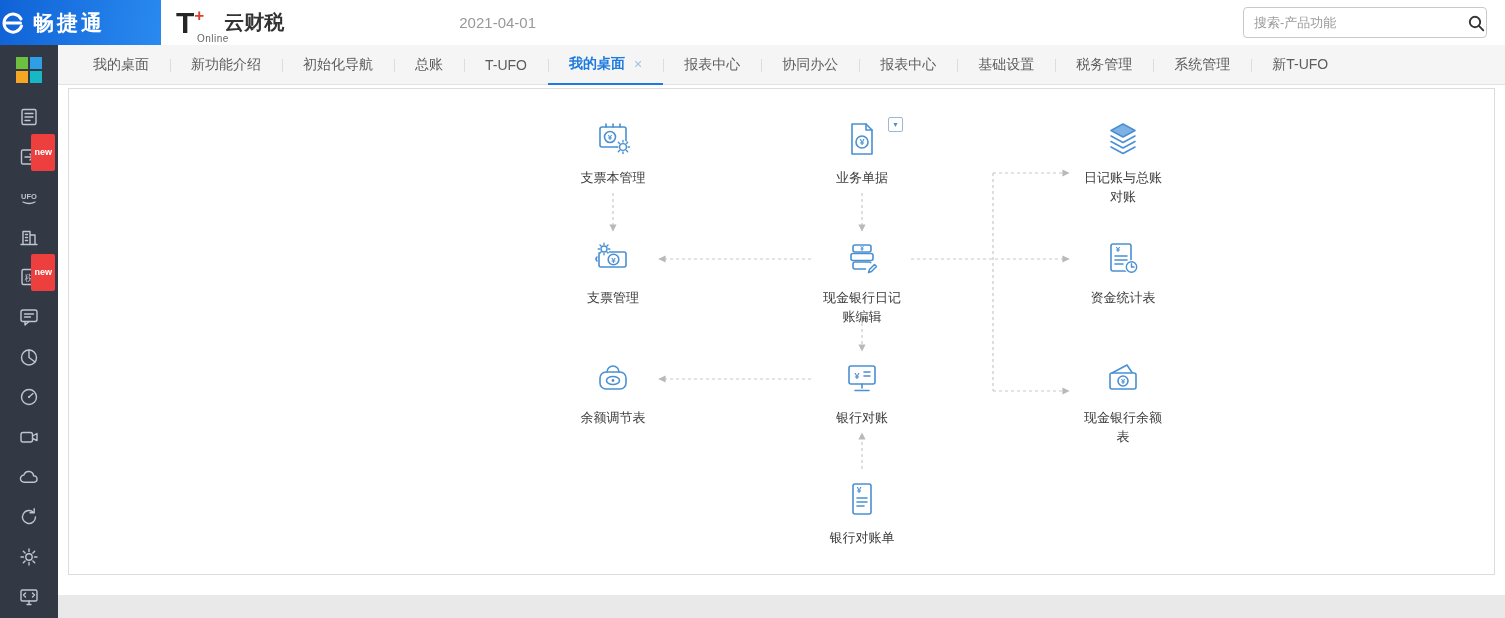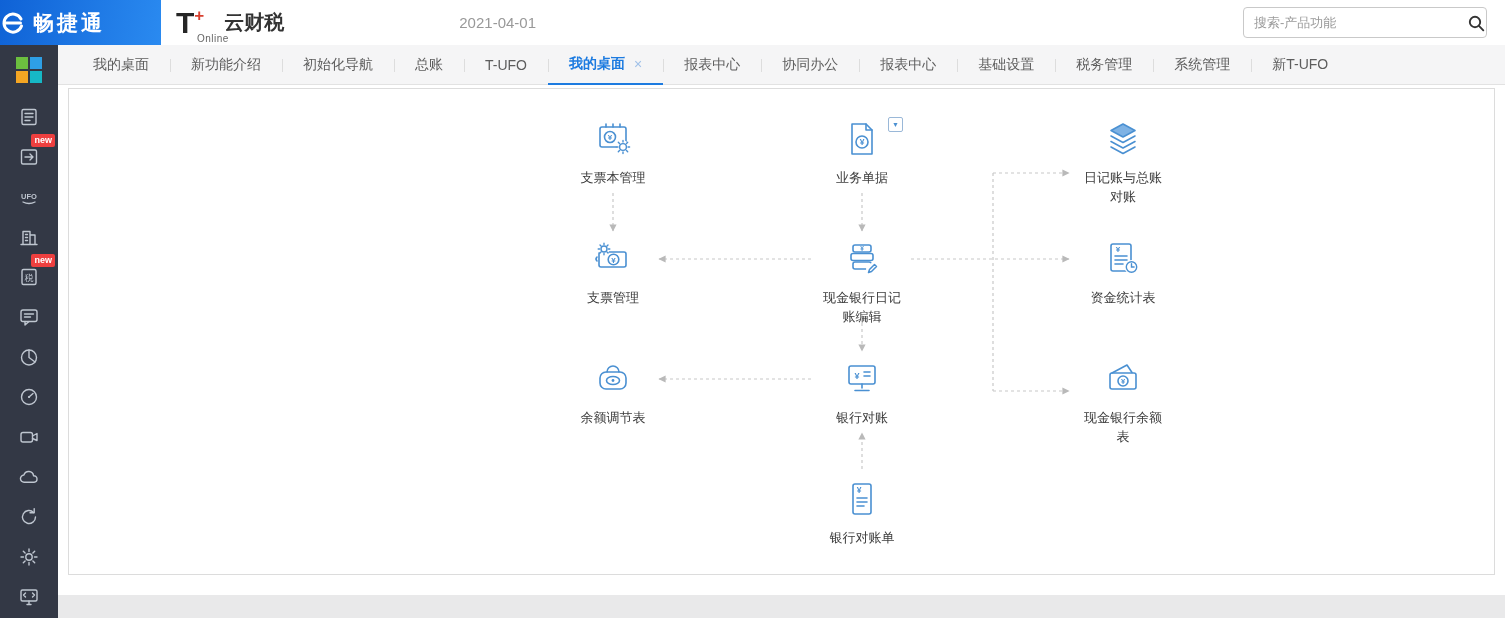--- a/index.html
+++ b/index.html
@@ -21,21 +21,21 @@
   .search-box input::placeholder { color:#9a9a9a; }
   .search-btn { width:30px; height:29px; border:none; background:transparent; display:flex; align-items:center; justify-content:center; cursor:pointer; }
 
   
   .side { position:absolute; top:45px; left:0; width:58px; height:573px; background:#333845; display:flex; flex-direction:column; align-items:center; padding-top:12px; z-index:4; }
   .side-logo { width:26px; height:26px; display:grid; grid-template-columns:12px 12px; grid-auto-rows:12px; gap:2px; margin-bottom:14px; cursor:pointer; }
   .side-logo span { display:block; }
   .sq1{background:#6cbf3f;} .sq2{background:#2e9fe6;} .sq3{background:#f5a623;} .sq4{background:#16b8c6;}
   .side-item { width:58px; height:40px; display:flex; align-items:center; justify-content:center; position:relative; cursor:pointer; }
   .side-item svg { display:block; }
-  .badge { position:absolute; top:-3px; right:3px; background:#ee3f3f; color:#fff; font-size:9px; line-height:11px; padding:1px 3px; border-radius:2px; font-weight:bold; }
+  .badge { position:absolute; top:-3px; right:3px; background:#ee3f3f; color:#fff; font-size:9px; line-height:11px; padding:13px 3px; border-radius:2px; font-weight:bold; }
 
   
   .main { position:absolute; top:45px; left:58px; width:1447px; height:573px; background:#fff; }
   .tabbar { height:40px; background:#f5f5f6; border-bottom:1px solid #e2e2e2; display:flex; align-items:stretch; padding-left:14px; }
   .tab { display:flex; align-items:center; padding:0 21px; font-size:14px; color:#5d5d5d; position:relative; cursor:pointer; height:40px; white-space:nowrap; }
   .tab:not(:first-child)::before { content:''; position:absolute; left:0; top:14px; height:13px; width:1px; background:#ddd; }
   .tab.active { color:#1d7be0; font-weight:bold; border-bottom:2px solid #1d7be0; }
   .tab-close { color:#9fc0e8; font-size:14px; margin-left:9px; font-weight:normal; }
 
   

